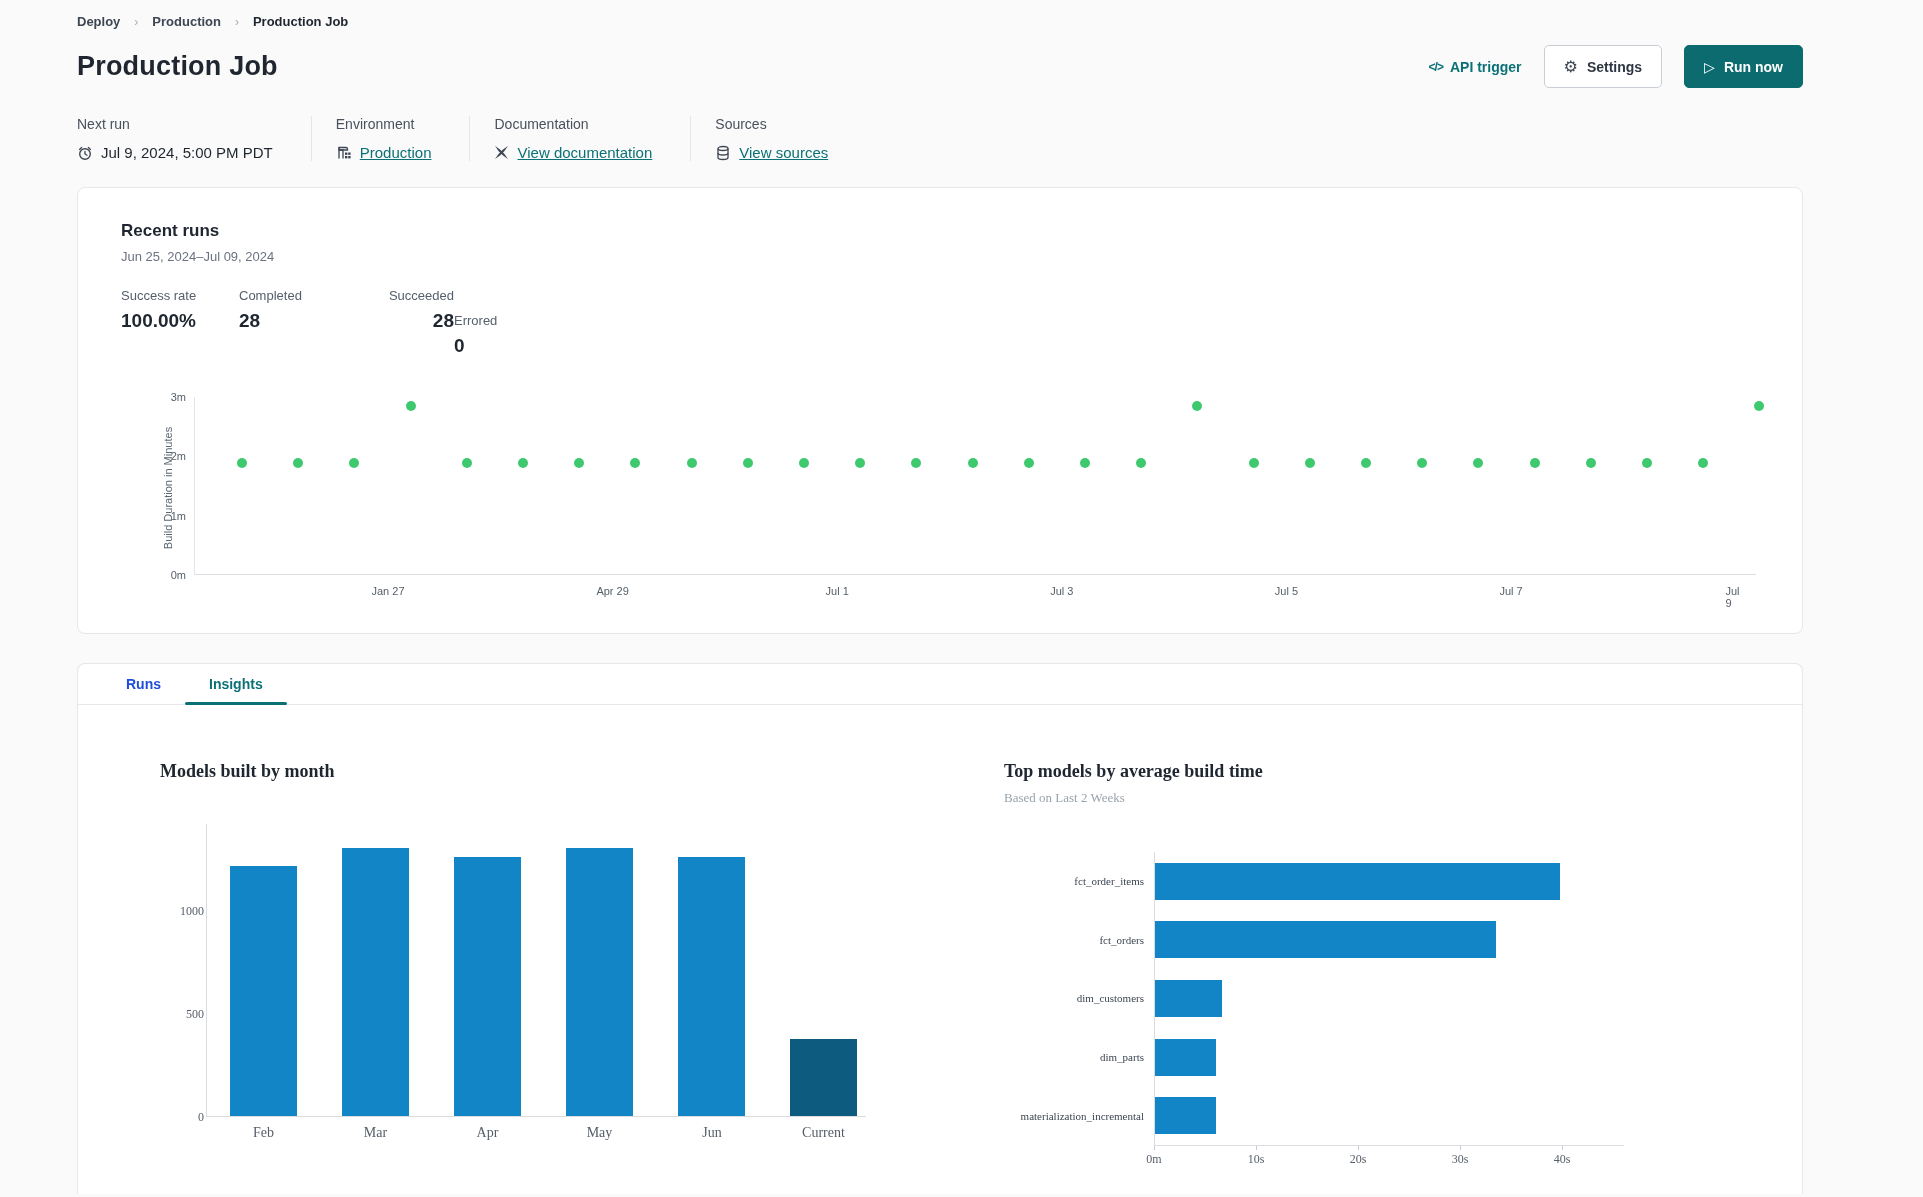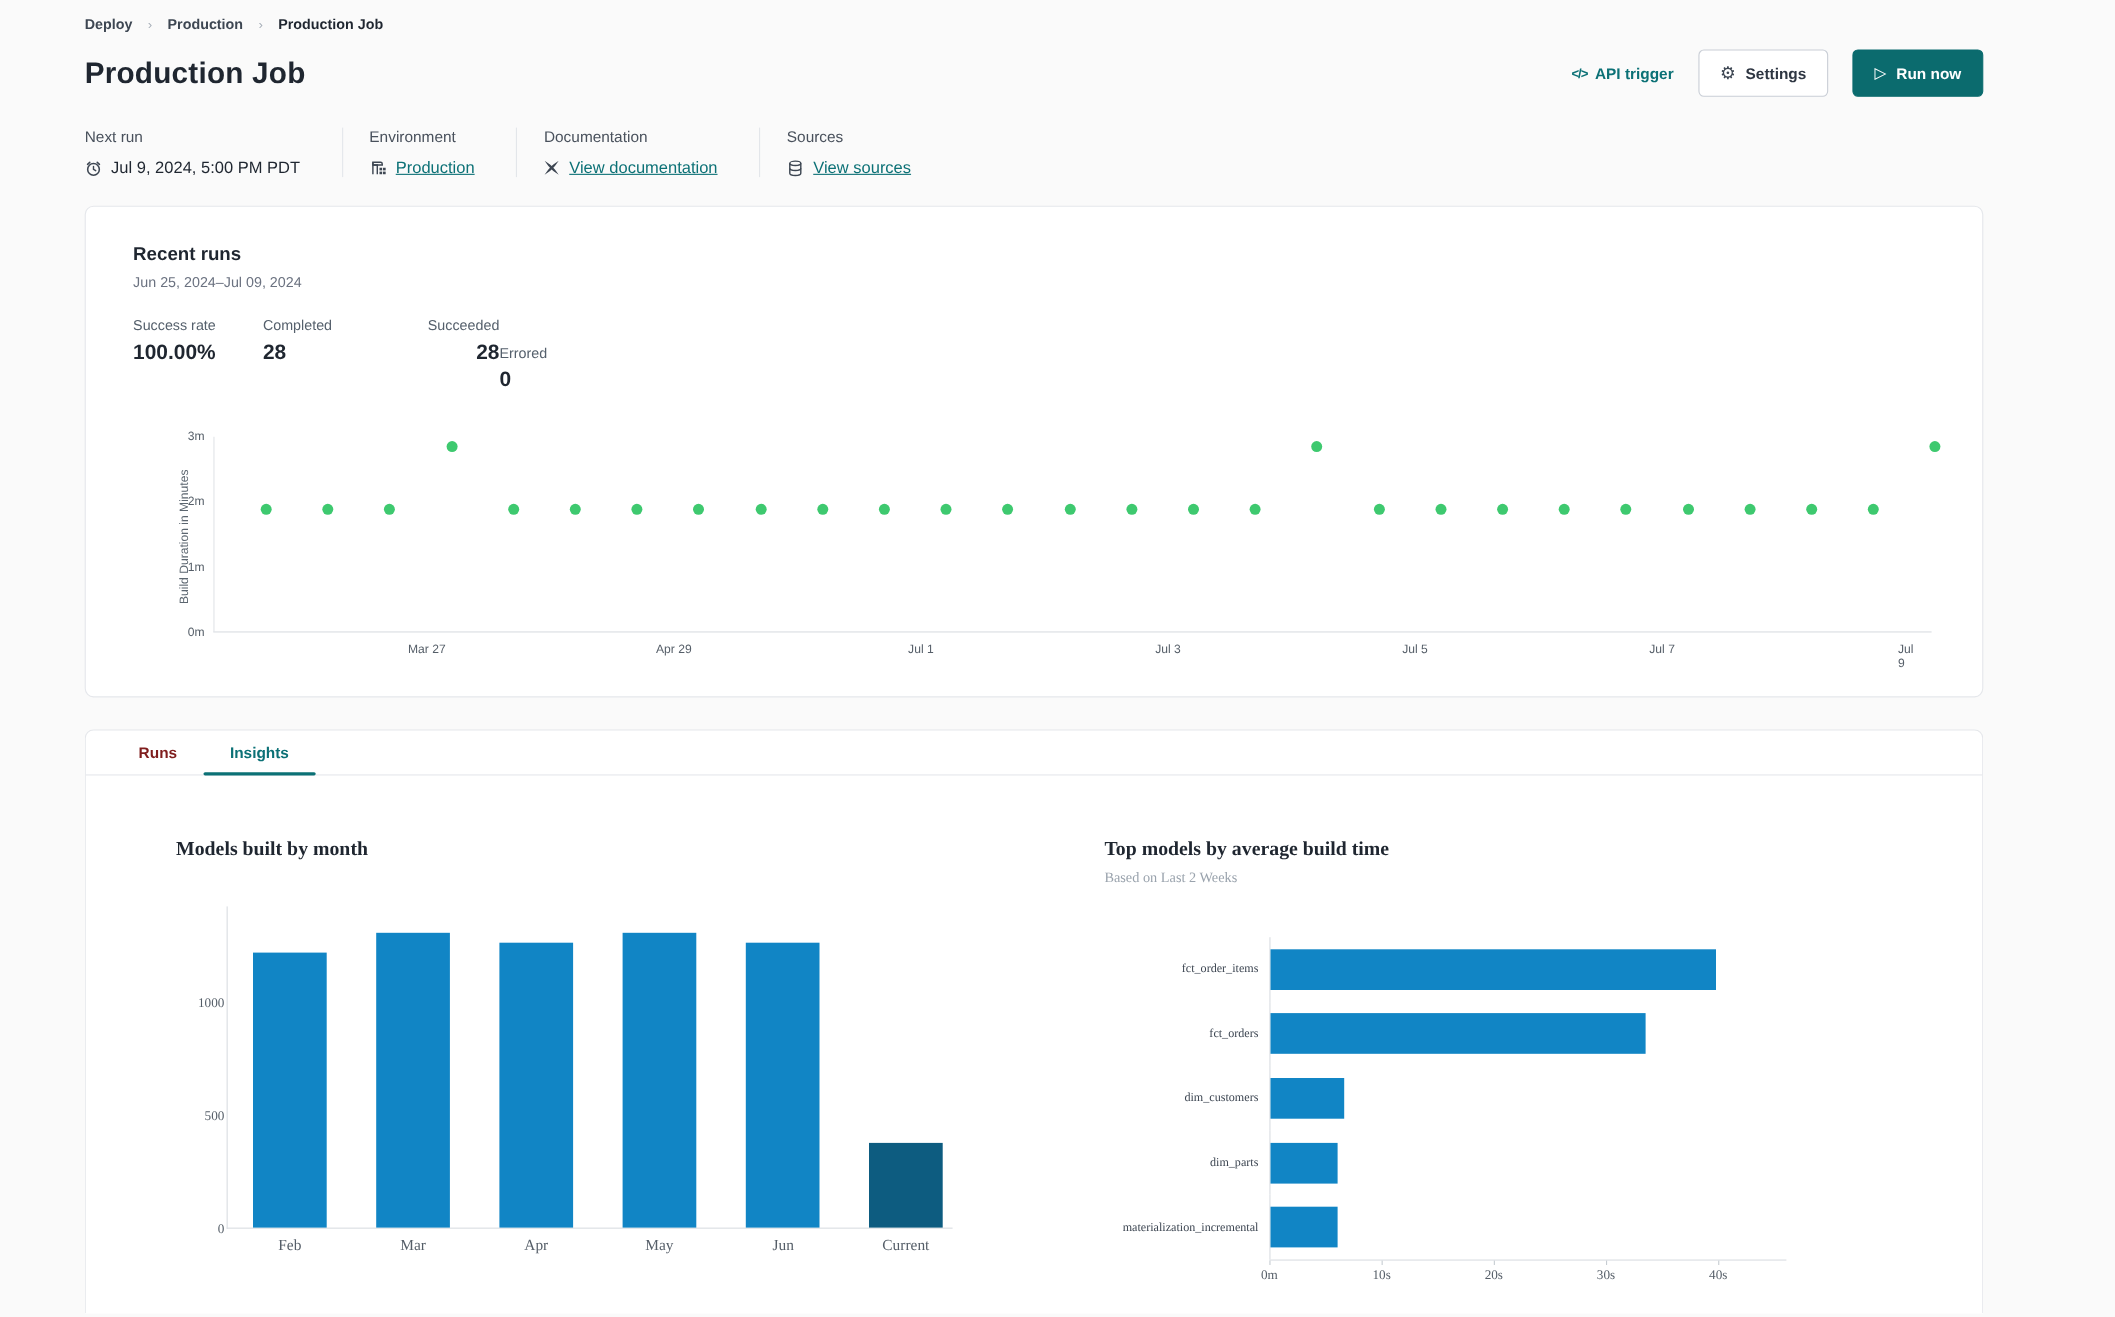--- a/index.html
+++ b/index.html
@@ -54,21 +54,21 @@
     font-size:11px; color:#5c6670; white-space:nowrap; }
   .scatter-plot { position:absolute; left:73px; top:4px; width:1562px; height:178px;
     border-left:1px solid #e1e4e8; border-bottom:1px solid #d9dde2; }
   .sc-ytick { position:absolute; right:1570px; width:40px; text-align:right; font-size:11px; color:#555e68; }
   .sc-xtick { position:absolute; top:188px; font-size:11px; color:#555e68; transform:translateX(-50%); }
   .sc-dot { position:absolute; width:10px; height:10px; border-radius:50%; background:var(--green); cursor:pointer; }
 
   
   .card-tabs { margin-top:29px; height:531px; border-bottom:none; border-bottom-left-radius:0; border-bottom-right-radius:0; }
   .tab-row { display:flex; align-items:stretch; height:41px; border-bottom:1px solid #e5e7eb; padding-left:24px; }
-  .tab { display:flex; align-items:center; padding:0 24px; font-size:14px; font-weight:600; color:#7f1d1d;
+  .tab { display:flex; align-items:center; padding:0 24px; font-size:14px; font-weight:600; color:#1d4ed8;
     cursor:pointer; position:relative; }
   .tab.active { color:var(--link); }
   .tab.active::after { content:""; position:absolute; left:0; right:0; bottom:-1px; height:3px; background:var(--link); border-radius:2px; }
 
   .charts-row { display:flex; padding:56px 0 0 82px;font-family:Liberation Serif, serif; }
   .chart-block { }
   .chart-title { font-size:18px; font-weight:700; color:#1f2630; }
   .chart-subtitle { font-size:13px; color:#9aa3ad; margin-top:8px; }
 
   
@@ -195,21 +195,21 @@
       </div>
     </div>
 
     <div class="scatter-wrap">
       <div class="scatter-ylabel">Build Duration in Minutes</div>
       <div class="scatter-plot" id="scatter-plot">
           <div class="sc-ytick" style="top: 172px;">0m</div>
           <div class="sc-ytick" style="top: 112.667px;">1m</div>
           <div class="sc-ytick" style="top: 53.3333px;">2m</div>
           <div class="sc-ytick" style="top: -6px;">3m</div>
-          <div class="sc-xtick" style="left: 193px;">Mar 27</div>
+          <div class="sc-xtick" style="left: 193px;">Jan 27</div>
           <div class="sc-xtick" style="left: 417.6px;">Apr 29</div>
           <div class="sc-xtick" style="left: 642.2px;">Jul 1</div>
           <div class="sc-xtick" style="left: 866.8px;">Jul 3</div>
           <div class="sc-xtick" style="left: 1091.4px;">Jul 5</div>
           <div class="sc-xtick" style="left: 1316px;">Jul 7</div>
           <div class="sc-xtick" style="left: 1540.6px;">Jul 9</div>
           <div class="sc-dot" style="left: 42px; top: 61.265px;"></div>
           <div class="sc-dot" style="left: 98.2px; top: 61.265px;"></div>
           <div class="sc-dot" style="left: 154.4px; top: 61.265px;"></div>
           <div class="sc-dot" style="left: 210.6px; top: 3.965px;"></div>

